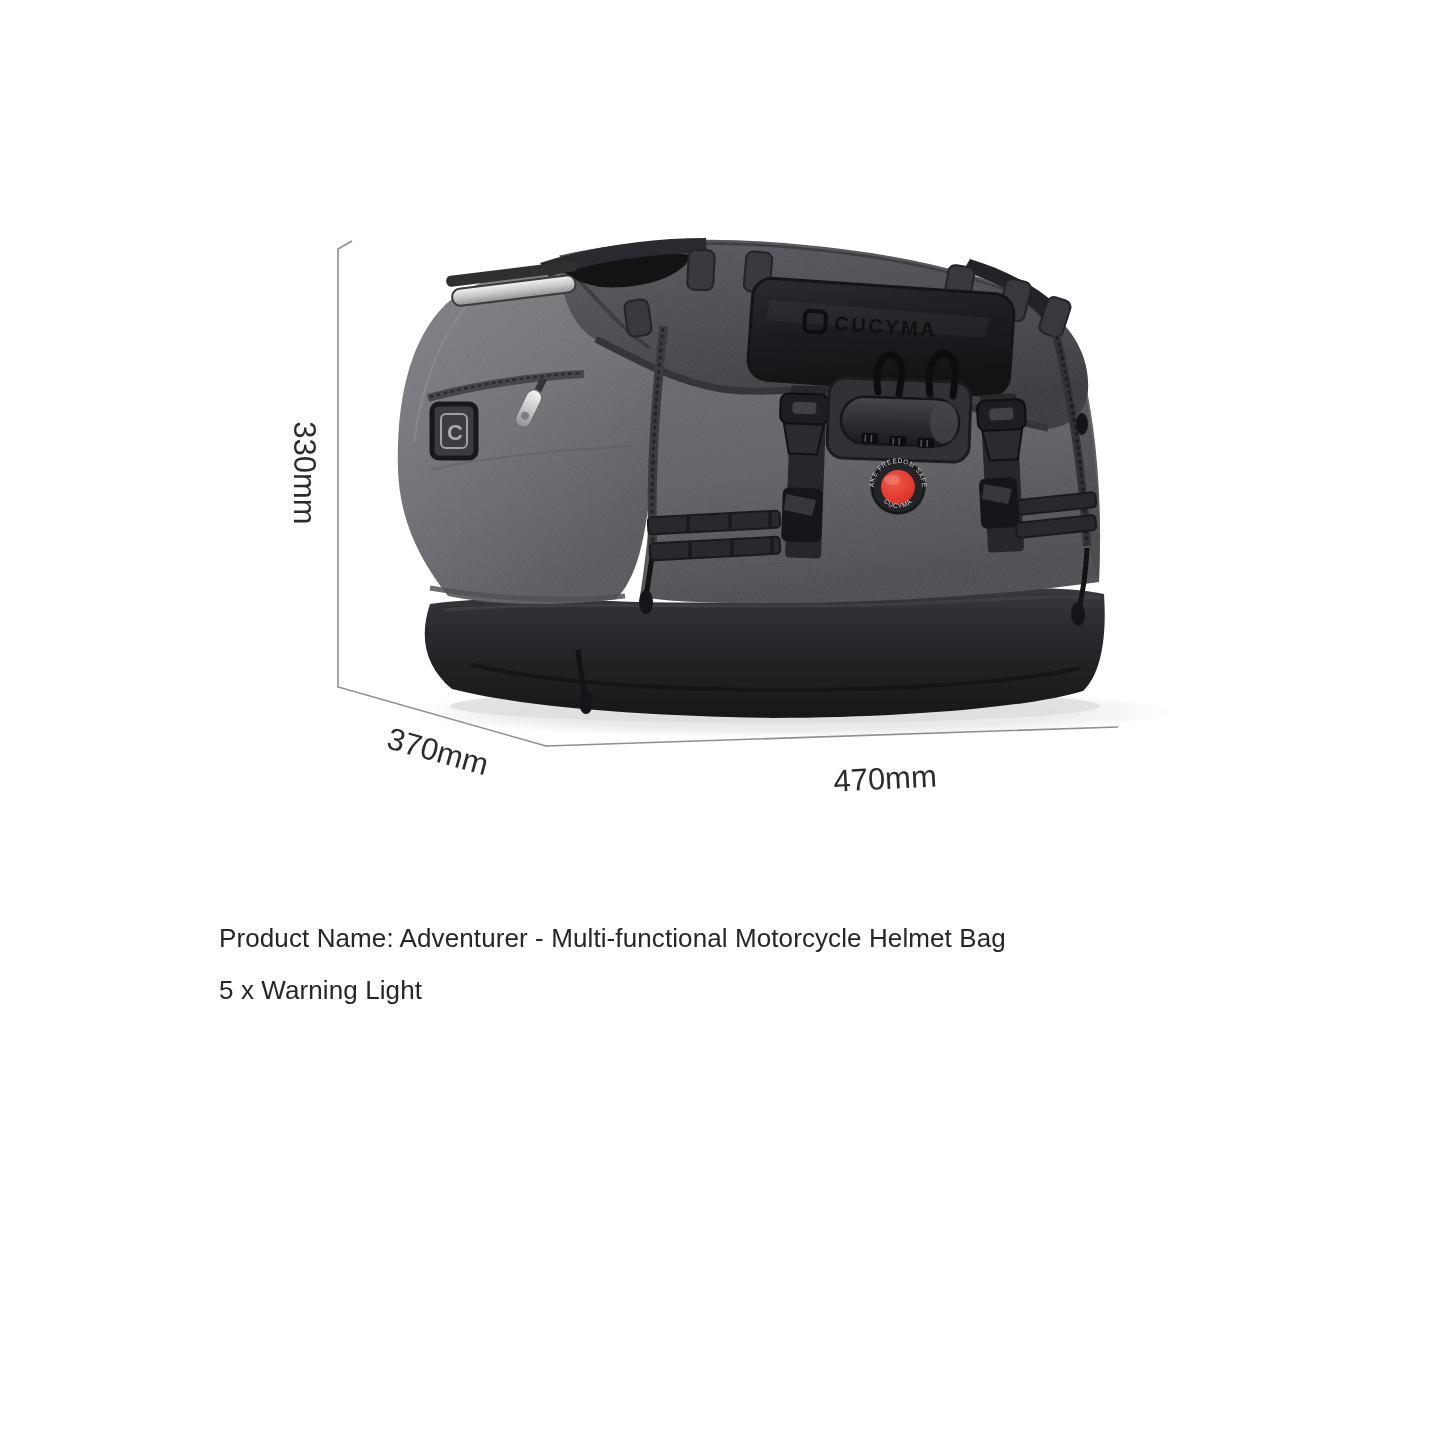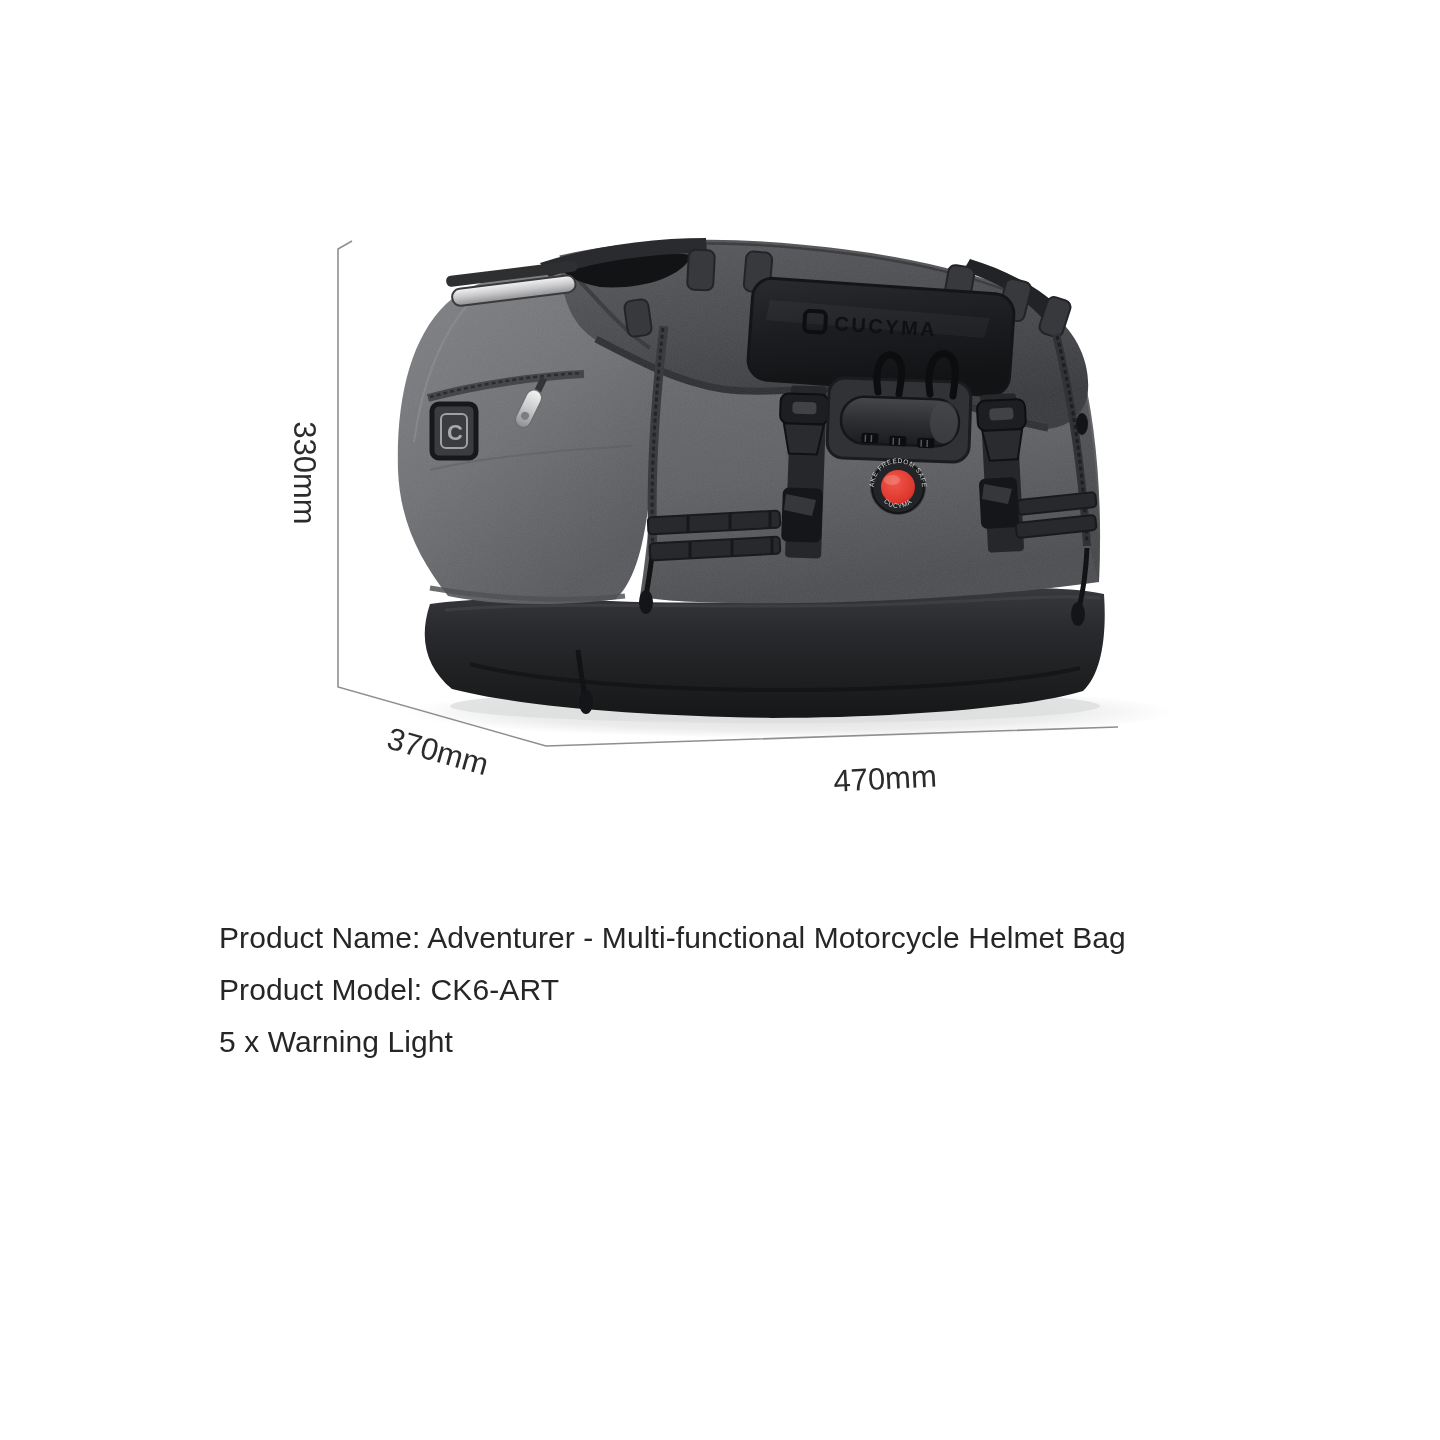--- a/index.html
+++ b/index.html
@@ -1,20 +1,20 @@
 <!DOCTYPE html>
 <html><head>
 <meta charset="utf-8">
 <style>
   html,body{margin:0;padding:0;background:#ffffff;}
   .canvas{position:relative;width:1440px;height:1440px;background:#ffffff;overflow:hidden;
           font-family:"Liberation Sans", sans-serif;}
   .scene{position:absolute;left:0;top:0;width:1440px;height:810px;display:block;}
   .specs{position:absolute;left:219px;top:912px;width:1120px;}
-  .specs p{margin:0;font-size:30px;line-height:52px;color:#262626;font-weight:400;
+  .specs p{margin:0;font-size:26px;line-height:52px;color:#262626;font-weight:400;
            letter-spacing:0.1px;white-space:nowrap;}
   .dim-label{font-size:31px;fill:#2b2b2b;font-family:"Liberation Sans",sans-serif;}
   .ring-text{font-size:6.5px;fill:#d8d8d8;font-family:"Liberation Sans",sans-serif;letter-spacing:.6px;}
 </style>
 </head>
 <body>
 
 <div class="canvas">
 
   <svg class="scene" viewBox="0 0 1440 810">
@@ -244,17 +244,16 @@
       <path d="M 352,241 L 338,249 L 338,687 L 546,746 L 1118,727" fill="none" stroke="#8f8f8f" stroke-width="1.6"></path>
     </g>
 
     <text class="dim-label" x="305" y="484" text-anchor="middle" transform="rotate(90 305 473)">330mm</text>
     <text class="dim-label" x="438" y="762" text-anchor="middle" transform="rotate(15.5 438 751)">370mm</text>
     <text class="dim-label" x="885" y="789" text-anchor="middle" transform="rotate(-3 885 778)">470mm</text>
   </svg>
 
   <section class="specs">
     <p>Product Name: Adventurer - Multi-functional Motorcycle Helmet Bag</p>
-    <p>Product Model: CK6-ART</p>
     <p>5 x Warning Light</p>
   </section>
 
 </div>
 
 </body></html>

